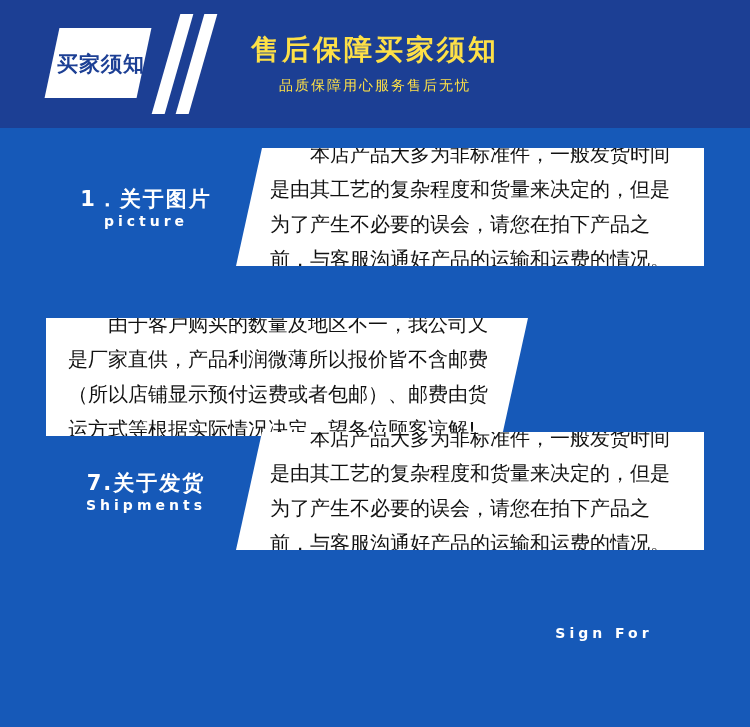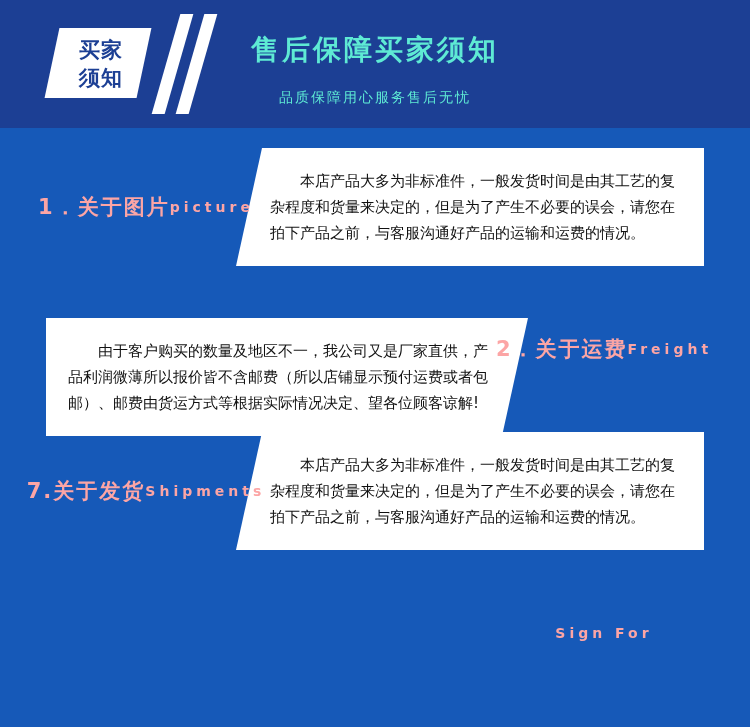--- a/index.html
+++ b/index.html
@@ -36,21 +36,20 @@
     background: #ffffff;
     transform: skewX(-12deg);
   }
   .header-badge-text {
     position: absolute;
     left: 56px;
     top: 32px;
     width: 90px;
     height: 64px;
     display: flex;
-    flex-direction: column;
     align-items: center;
     justify-content: center;
     color: #1c3f94;
     font-size: 21px;
     font-weight: bold;
     line-height: 1.35;
     letter-spacing: 1px;
   }
   .slash {
     position: absolute;
@@ -61,30 +60,30 @@
     transform: skewX(-16deg);
   }
   .slash.s1 { left: 166px; }
   .slash.s2 { left: 190px; }
   .header-titles {
     position: absolute;
     left: 0;
     right: 0;
     top: 30px;
     text-align: center;
-    color: #5eead4;
+    color: #fde047;
   }
   .header-main-title {
     font-size: 28px;
     font-weight: bold;
     letter-spacing: 3px;
     line-height: 1.4;
   }
   .header-sub-title {
-    margin-top: 20px;
+    margin-top: 8px;
     font-size: 14px;
     letter-spacing: 2px;
   }
 
   
   .sections {
     position: relative;
     padding: 20px 0 0 0;
   }
   .section {
@@ -97,24 +96,24 @@
     width: 100%;
     height: 100%;
   }
 
   .label-box {
     position: absolute;
     top: 0;
     width: 200px;
     height: 118px;
     display: flex;
-    flex-direction: row;
+    flex-direction: column;
     align-items: center;
     justify-content: center;
-    color: #fca5a5;
+    color: #ffffff;
     z-index: 2;
   }
   .label-box.left { left: 0; }
   .label-box.right { right: 0; }
   .label-cn {
     font-size: 21px;
     font-weight: bold;
     letter-spacing: 2px;
     white-space: nowrap;
   }
@@ -125,21 +124,21 @@
     font-weight: bold;
     white-space: nowrap;
   }
 
   .text-panel {
     position: absolute;
     top: 0;
     height: 118px;
     background: #ffffff;
     color: #111111;
-    font-size: 15px;
+    font-size: 20px;
     line-height: 1.75;
     box-sizing: border-box;
     padding: 12px 20px 12px 22px;
     display: flex;
     align-items: center;
   }
   
   .text-panel.to-right {
     left: 190px;
     right: 0;
@@ -190,24 +189,20 @@
           <div class="label-en">picture</div>
         </div>
       </div>
     </div>
 
     <div class="section">
       <div class="section-inner">
         <div class="text-panel to-left">
           <p>由于客户购买的数量及地区不一，我公司又是厂家直供，产品利润微薄所以报价皆不含邮费（所以店铺显示预付运费或者包邮）、邮费由货运方式等根据实际情况决定、望各位顾客谅解!</p>
         </div>
-        <div class="label-box right">
-          <div class="label-cn">2．关于运费</div>
-          <div class="label-en">Freight</div>
-        </div>
       </div>
     </div>
 
     <div class="section">
       <div class="section-inner">
         <div class="text-panel to-right">
           <p>本店产品大多为非标准件，一般发货时间是由其工艺的复杂程度和货量来决定的，但是为了产生不必要的误会，请您在拍下产品之前，与客服沟通好产品的运输和运费的情况。</p>
         </div>
         <div class="label-box left">
           <div class="label-cn">7.关于发货</div>

